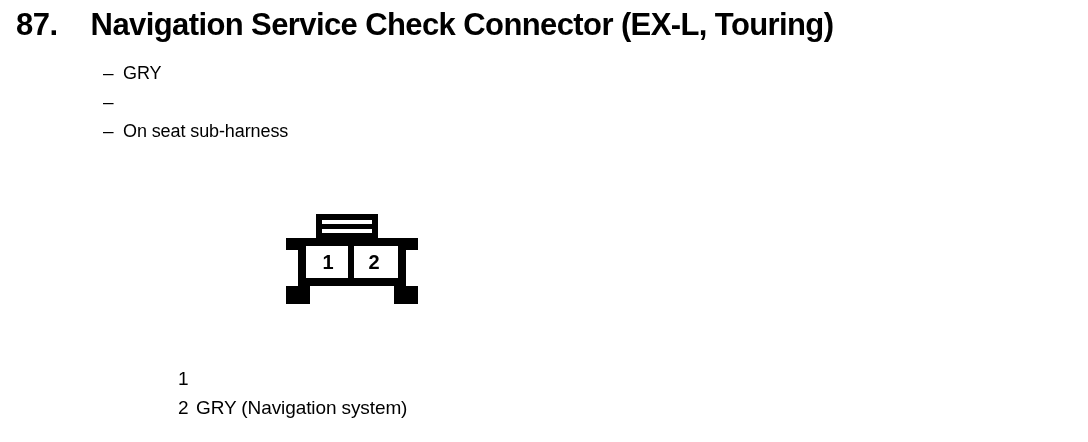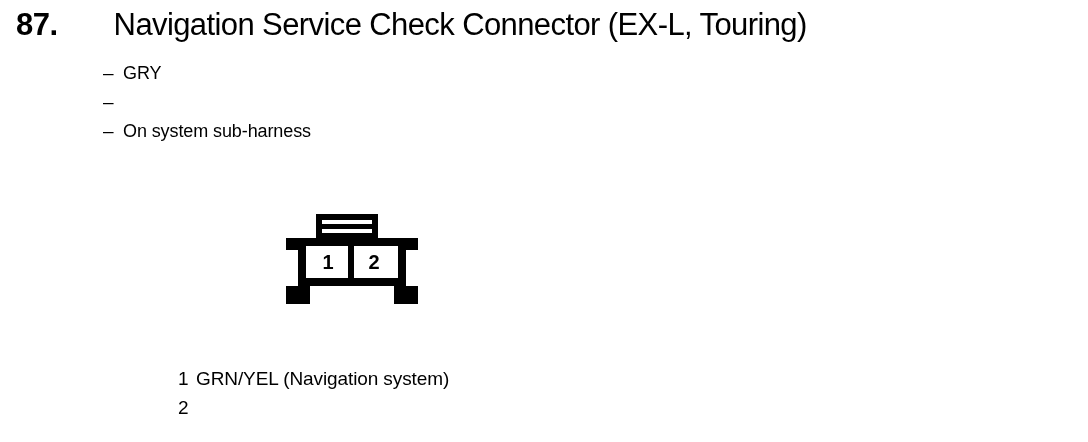--- a/index.html
+++ b/index.html
@@ -18,31 +18,30 @@
 
   
   .heading {
     position: absolute;
     left: 16px;
     top: 9px;
     width: 1060px;
     display: flex;
     align-items: baseline;
     white-space: nowrap;
-    gap: 23px;
   }
   .heading-number {
     font-size: 31px;
     font-weight: bold;
     letter-spacing: -0.5px;
     line-height: 1;
   }
   .heading-title {
     font-size: 31px;
-    font-weight: normal;
+    font-weight: bold;
     letter-spacing: -0.6px;
     line-height: 1;
     margin-left: 33px;
   }
 
   
   .specs {
     position: absolute;
     left: 103px;
     top: 63px;
@@ -118,21 +117,21 @@
 <div class="specs">
   <div class="spec-row">
     <span class="spec-dash">–</span>
     <span class="spec-text">GRY</span>
   </div>
   <div class="spec-row">
     <span class="spec-dash">–</span>
   </div>
   <div class="spec-row">
     <span class="spec-dash">–</span>
-    <span class="spec-text">On system sub-harness</span>
+    <span class="spec-text">On seat sub-harness</span>
   </div>
 </div>
 
 <div class="connector-figure">
   <svg width="150" height="104" viewBox="0 0 150 104" xmlns="http://www.w3.org/2000/svg">
 
     <g>
       <rect x="38" y="6" width="62" height="26" fill="#000000"></rect>
       <rect x="44" y="12" width="50" height="4" fill="#ffffff"></rect>
       <rect x="44" y="21" width="50" height="4" fill="#ffffff"></rect>
@@ -206,18 +205,18 @@
     </g>
 
     <text class="pin-digit" x="50" y="61" text-anchor="middle">1</text>
     <text class="pin-digit" x="96" y="61" text-anchor="middle">2</text>
   </svg>
 </div>
 
 <div class="legend">
   <div class="legend-row">
     <span class="legend-num">1</span>
-    <span class="legend-desc">GRN/YEL (Navigation system)</span>
   </div>
   <div class="legend-row">
     <span class="legend-num">2</span>
+    <span class="legend-desc">GRY (Navigation system)</span>
   </div>
 </div>
 
 </body></html>

